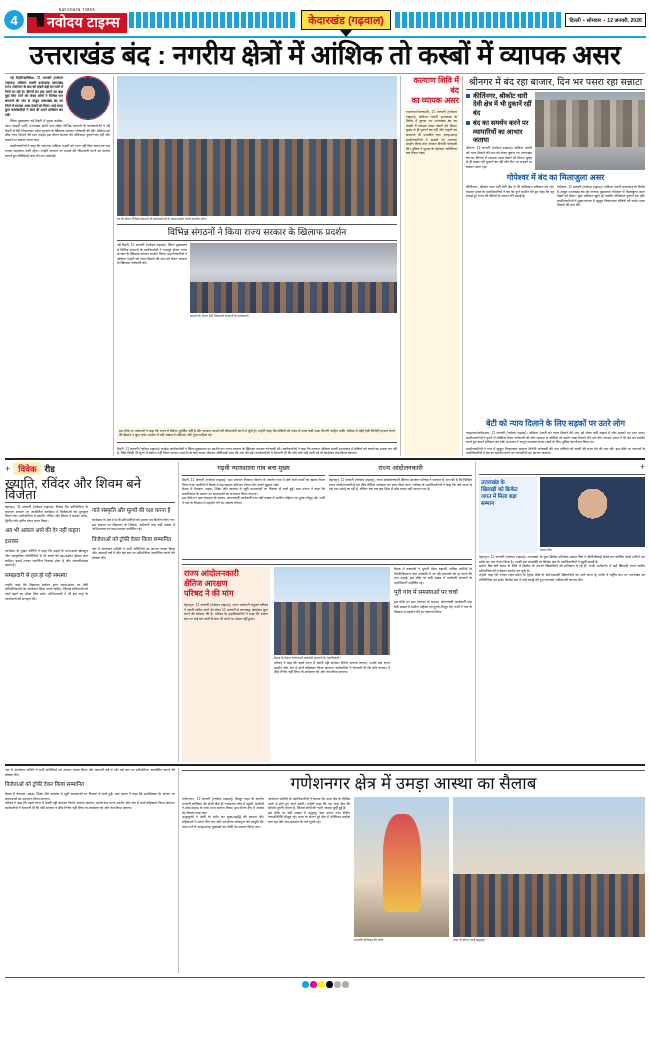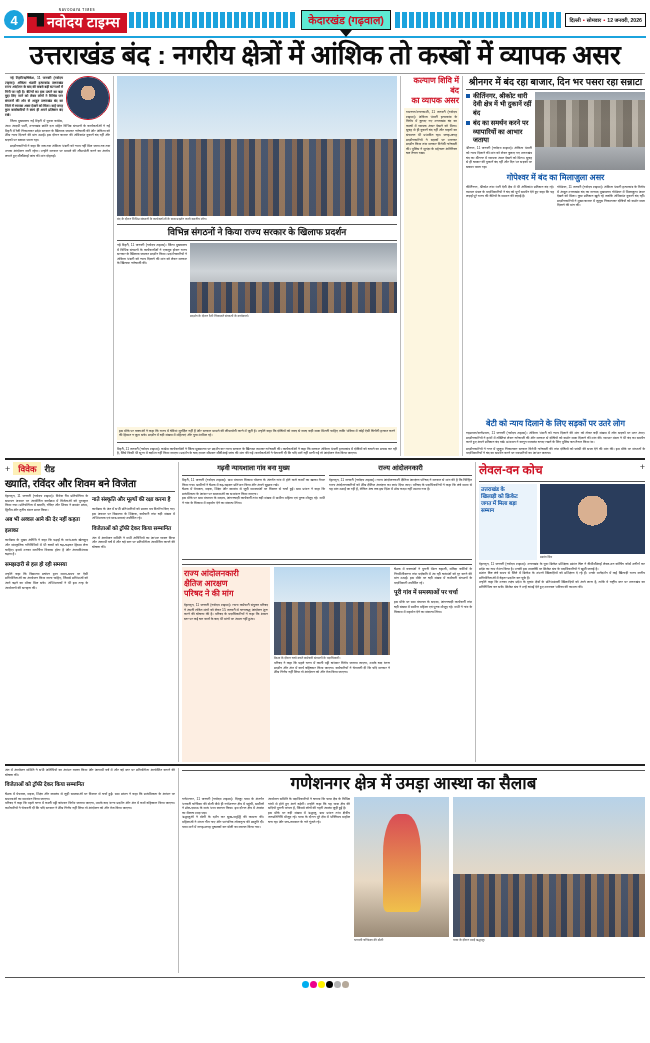--- a/index.html
+++ b/index.html
@@ -26,21 +26,21 @@
     background:#cf1225; color:#fff; font-weight:bold;
     font-size:14px; line-height:17px; padding:1px 7px 2px 20px;
     letter-spacing:.3px; white-space:nowrap;
   }
   .logo-flag { position:absolute; left:1px; top:5px; width:16px; height:14px;
      background:#111; clip-path: polygon(0 0,100% 0,100% 100%,55% 100%,55% 32%,0 32%); }
   .bars { flex:1 1 auto; height:16px; margin:0 2px;
      background: repeating-linear-gradient(90deg,#1ba3dd 0 5px,#fff 5px 7px); }
   .kedar-wrap { position:relative; flex:0 0 auto; margin:0 2px; }
   .kedar {
-    background:#5eead4; border:1.4px solid #111; color:#cf1225;
+    background:#fde047; border:1.4px solid #111; color:#cf1225;
     font-weight:bold; font-size:11px; padding:1px 6px 2px; white-space:nowrap;
   }
   .kedar-tail { position:absolute; left:50%; transform:translateX(-50%); top:100%;
     width:0;height:0;border-left:6px solid transparent;border-right:6px solid transparent;
     border-top:7px solid #111; }
   .dateline {
     flex:0 0 auto; border:1px solid #111; background:#fff; font-size:5.2px;
     padding:2px 3px; white-space:nowrap; font-weight:bold; color:#111;
     display:flex; align-items:center; gap:2px;
   }
@@ -63,21 +63,21 @@
   .txt p { margin-bottom:2px; text-indent:5px; }
   .lead { font-weight:bold; }
   .cap { font-size:3.2px; color:#444; padding:1px 0; line-height:4px; }
   .photo { background:#c9ccd1; position:relative; overflow:hidden; }
   .divider-v { width:1px; background:#bbb; }
   .hr-b { height:1px; background:#555; margin:2px 0; }
   .hr-th { height:2px; background:#222; margin:2px 0; }
 
   
   .sec-head-blue { color:#1257a8; font-weight:bold; font-size:9px; text-align:center; line-height:11px;}
-  .sec-head-dark { color:#111; font-weight:bold; font-size:9px; line-height:11px;}
+  .sec-head-dark { color:#111; font-weight:normal; font-size:9px; line-height:11px;}
   .sec-head-red { color:#cf1225; font-weight:bold; font-size:14px; text-align:center; line-height:17px;}
   .boxhead { color:#cf1225; font-weight:bold; font-size:8px; line-height:10px; }
   .kicker { background:#cf1225;color:#fff;font-weight:bold;font-size:7.5px;padding:2px 8px; display:inline-block;}
   .kicker-tail { display:inline-block; width:0;height:0;
      border-top:11px solid #cf1225; border-right:9px solid transparent; vertical-align:top;}
 
   
   .sq-list li { list-style:none; display:flex; gap:3px; font-size:6.6px; font-weight:bold;
      color:#111; line-height:8.4px; margin-bottom:2px;}
   .sq { width:4px;height:4px;background:#1257a8;flex:0 0 auto;margin-top:2px;}
@@ -229,21 +229,21 @@
   <div class="hr-th" style="margin:2px 5px;"></div>
 
   <div class="row" style="padding:0 5px;height:300px;">
 
     <div class="col" style="width:170px;">
       <div style="display:flex;align-items:center;gap:3px;">
         <span class="plus">+</span>
         <span style="background:#fdf0b8;padding:1px 5px;font-weight:bold;font-size:8.5px;color:#cf1225;">विवेक</span>
         <span style="font-weight:bold;font-size:8.5px;color:#111;">रीड</span>
       </div>
-      <div class="sec-head-dark" style="font-size:10px;margin-top:3px;">ख्याति, रविंदर और शिवम बने विजेता</div>
+      <div class="sec-head-dark" style="font-size:13px;margin-top:3px;">ख्याति, रविंदर और शिवम बने विजेता</div>
       <div class="hr-b"></div>
       <div class="row" style="gap:4px;flex:1;">
         <div class="col" style="flex:1;">
           <div class="txt">देहरादून, 11 जनवरी (नवोदय टाइम्स)। विवेक रीड प्रतियोगिता के समापन अवसर पर आयोजित कार्यक्रम में विजेताओं को पुरस्कृत किया गया। प्रतियोगिता में ख्याति, रविंदर और शिवम ने क्रमशः प्रथम, द्वितीय और तृतीय स्थान प्राप्त किया।</div>
           <div class="sec-head-dark" style="font-size:5.5px;margin:2px 0;">अब भी अव्वल आने की देर नहीं कहता इलाका</div>
           <div class="txt">कार्यक्रम के मुख्य अतिथि ने कहा कि पढ़ाई के साथ-साथ खेलकूद और सांस्कृतिक गतिविधियों में भी बच्चों को बढ़-चढ़कर हिस्सा लेना चाहिए। इससे उनका सर्वांगीण विकास होता है और आत्मविश्वास बढ़ता है।</div>
           <div class="sec-head-dark" style="font-size:5.5px;margin:2px 0;">समझदारी से हल हो रही समस्या</div>
           <div class="txt">उन्होंने कहा कि विद्यालय प्रबंधन द्वारा समय-समय पर ऐसी प्रतियोगिताओं का आयोजन किया जाना चाहिए, जिससे प्रतिभाओं को आगे बढ़ने का मौका मिल सके। अभिभावकों ने भी इस तरह के आयोजनों की सराहना की।</div>
         </div>
         <div class="col" style="flex:1;">
@@ -297,21 +297,20 @@
           <div class="txt">इस मौके पर ग्राम पंचायत के सदस्य, आंगनबाड़ी कार्यकर्ती तथा बड़ी संख्या में ग्रामीण महिला एवं पुरुष मौजूद रहे। सभी ने गांव के विकास में सहयोग देने का संकल्प लिया।</div>
         </div>
       </div>
     </div>
 
     <div class="divider-v" style="margin:0 3px;"></div>
 
     <div class="col" style="flex:1;">
       <div style="display:flex;align-items:flex-start;">
         <div style="flex:1;">
-          <div class="sec-head-red" style="font-size:12px;text-align:left;">लेवल-वन कोच</div>
         </div>
         <span class="plus">+</span>
       </div>
       <div class="hr-b"></div>
       <div class="row" style="gap:3px;">
         <div class="tint-blue pad2" style="width:58px;">
           <div style="font-size:5.5px;font-weight:bold;color:#1257a8;line-height:7px;">उत्तराखंड के</div>
           <div style="font-size:5.5px;font-weight:bold;color:#1257a8;line-height:7px;">खिलाड़ी को क्रिकेट</div>
           <div style="font-size:5.5px;font-weight:bold;color:#1257a8;line-height:7px;">जगत में मिला बड़ा</div>
           <div style="font-size:5.5px;font-weight:bold;color:#1257a8;line-height:7px;">सम्मान</div>

